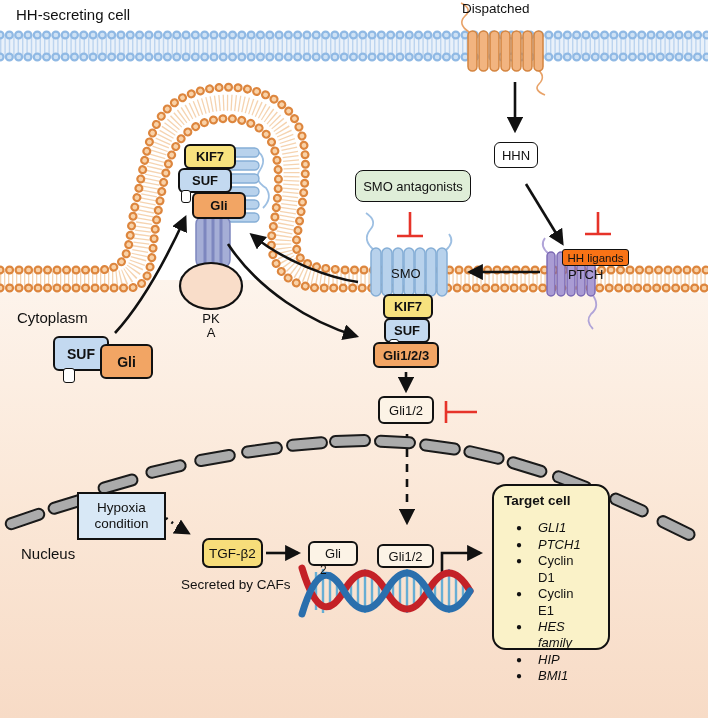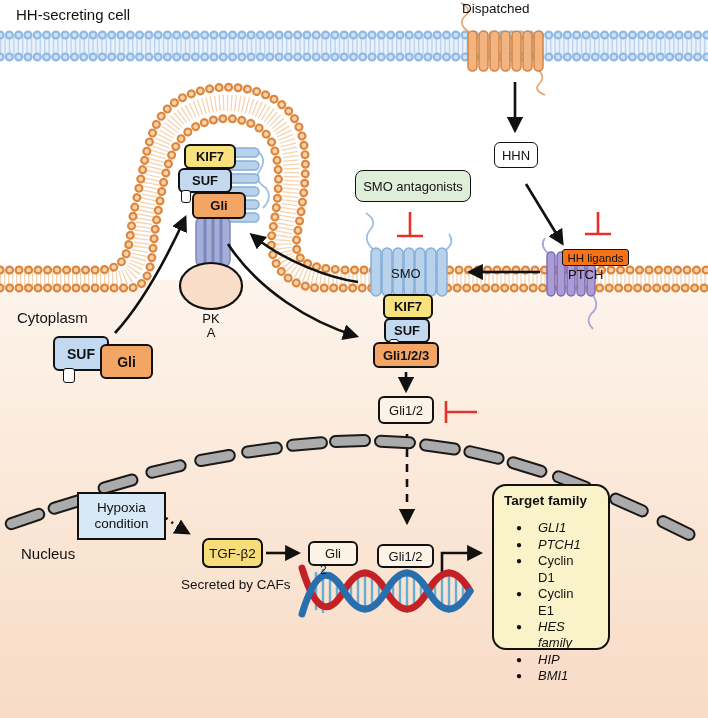--- a/index.html
+++ b/index.html
@@ -220,21 +220,21 @@
 
   <div class="box" style="left:77px;top:492px;width:89px;height:48px;background:#d8e8f6;border:2px solid #111;font-size:13.5px;line-height:16px;">
     <span><span>Hypoxia</span><br><span>condition</span></span>
   </div>
   <div class="box" style="left:202px;top:538px;width:61px;height:30px;background:#f7dd7a;border:2px solid #111;border-radius:7px;font-size:13.5px;">TGF-β2</div>
   <div class="box cream" style="left:308px;top:541px;width:50px;height:25px;">Gli</div>
   <div class="lbl" style="left:320px;top:563px;font-size:12px;">2</div>
   <div class="box cream" style="left:377px;top:544px;width:57px;height:24px;">Gli1/2</div>
 
   <div id="target-genes">
-    <div class="tg-title">Target family</div>
+    <div class="tg-title">Target cell</div>
     <ul>
       <li class="it"><span>GLI1</span></li>
       <li class="it"><span>PTCH1</span></li>
       <li><span>Cyclin D1</span></li>
       <li><span>Cyclin E1</span></li>
       <li class="hes"><span>HES family</span></li>
       <li class="it"><span>HIP</span></li>
       <li class="it"><span>BMI1</span></li>
     </ul>
   </div>

